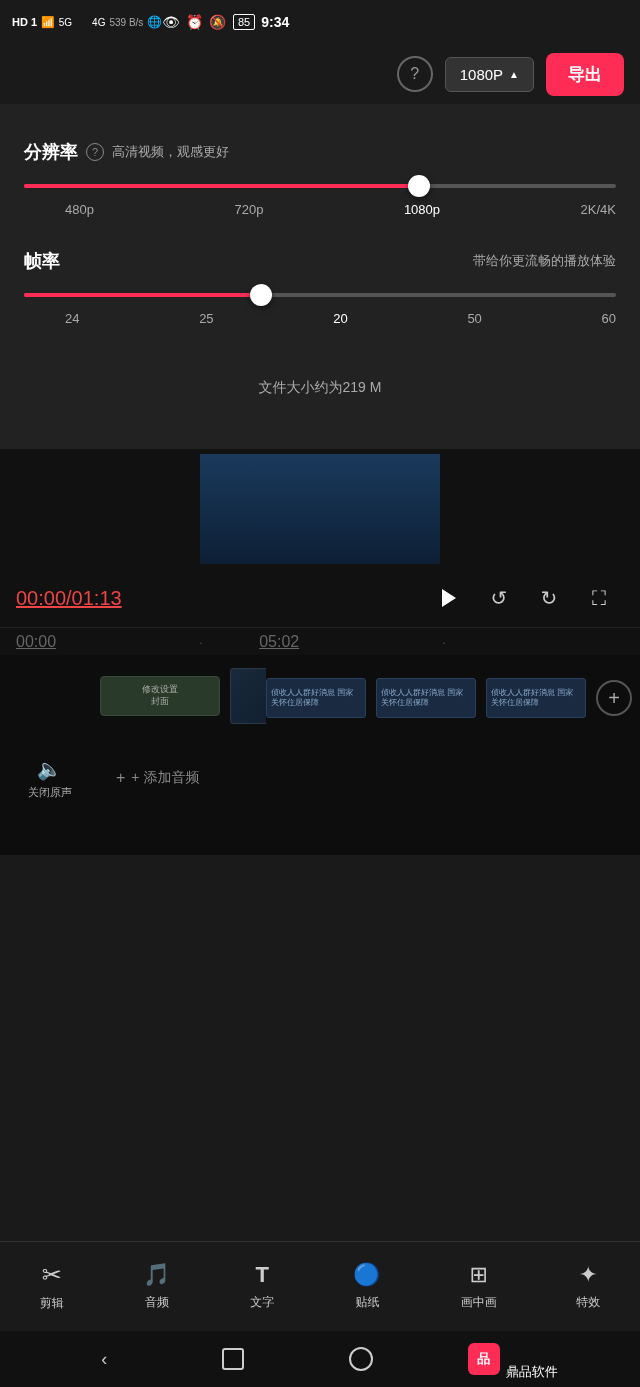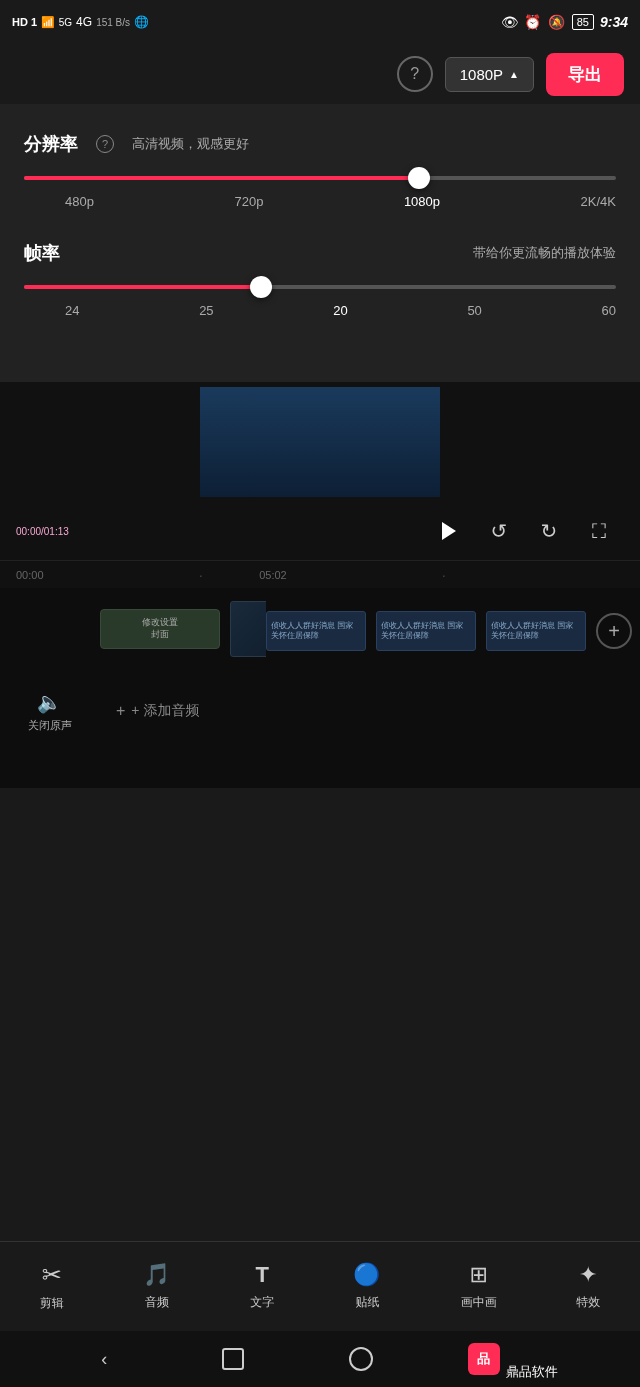--- a/index.html
+++ b/index.html
@@ -13,21 +13,20 @@
       overflow-x: hidden;
     }
 
     
     .status-bar {
       width: 100%;
       height: 44px;
       background: #1a1a1a;
       display: flex;
       align-items: center;
-      justify-content: space-between;
       padding: 0 12px;
     }
     .status-bar-left {
       display: flex;
       align-items: center;
       gap: 4px;
       font-size: 12px;
       color: #fff;
     }
     .status-bar-right {
@@ -94,22 +93,23 @@
       padding: 28px 24px 32px;
     }
 
     
     .section {
       margin-bottom: 32px;
     }
     .section-header {
       display: flex;
       align-items: center;
-      gap: 18px;
+      gap: 8px;
       margin-bottom: 20px;
+      margin-top: 8px;
     }
     .section-title {
       font-size: 18px;
       font-weight: bold;
       color: #fff;
     }
     .section-hint-icon {
       width: 18px;
       height: 18px;
       border-radius: 50%;
@@ -205,23 +205,24 @@
     
     .timeline-controls {
       background: #111;
       height: 58px;
       display: flex;
       align-items: center;
       padding: 0 16px;
       gap: 0;
     }
     .time-display {
-      font-size: 10px;
-      color: #f9a8d4;
+      font-size: 20px;
+      color: #ef4444;
       flex: 1;
+      text-decoration: underline;
     }
     .control-btn {
       width: 50px;
       height: 50px;
       display: flex;
       align-items: center;
       justify-content: center;
       cursor: pointer;
     }
     .play-icon {
@@ -242,23 +243,24 @@
       border-top: 1px solid #222;
     }
     .ruler-marks {
       flex: 1;
       display: flex;
       align-items: center;
       gap: 0;
       position: relative;
     }
     .ruler-time {
-      font-size: 11px;
+      font-size: 16px;
       color: #666;
       position: absolute;
+      text-decoration: underline;
     }
 
     
     .timeline-tracks {
       background: #0d0d0d;
       min-height: 200px;
       padding: 8px 0;
     }
     .track-row {
       display: flex;
@@ -440,30 +442,30 @@
     }
   </style>
 </head>
 <body>
 
 <div class="status-bar">
   <div class="status-bar-left">
     <span style="font-size:11px;font-weight:bold;">HD 1</span>
     <span style="font-size:11px;">📶</span>
     <span style="font-size:10px;">5G</span>
-    <span style="font-size:12px;">4G</span>
-    <span style="font-size:10px;color:#aaa;">151 B/s</span>
+    <span style="font-size:10px;margin-left:16px;">4G</span>
+    <span style="font-size:10px;color:#aaa;">539 B/s</span>
     <span style="font-size:12px;">🌐</span>
   </div>
   <div class="status-bar-right">
     <span style="font-size:14px;">👁</span>
     <span style="font-size:14px;">⏰</span>
     <span style="font-size:14px;">🔕</span>
     <span style="font-size:11px;border:1.5px solid #fff;padding:1px 4px;border-radius:2px;">85</span>
-    <span style="font-size:14px;font-weight:bold;font-style:italic;">9:34</span>
+    <span style="font-size:14px;font-weight:bold;">9:34</span>
   </div>
 </div>
 
 <div class="top-bar">
   <div class="help-btn">
     <span>?</span>
   </div>
   <button class="resolution-btn">
     <span>1080P</span>
     <span class="arrow-up">▲</span>
@@ -511,20 +513,23 @@
     </div>
     <div class="slider-labels">
       <span class="slider-label">24</span>
       <span class="slider-label">25</span>
       <span class="slider-label active">20</span>
       <span class="slider-label">50</span>
       <span class="slider-label">60</span>
     </div>
   </div>
 
+  <div class="file-size-row">
+    <span class="file-size-text">文件大小约为219 M</span>
+  </div>
 
 </div>
 
 <div class="video-preview">
   <div class="video-thumb" style="background: linear-gradient(180deg, #1a3a5c 0%, #0d1f35 100%);"></div>
 </div>
 
 <div class="timeline-controls">
   <span class="time-display">00:00/01:13</span>
   <div class="control-btn">

